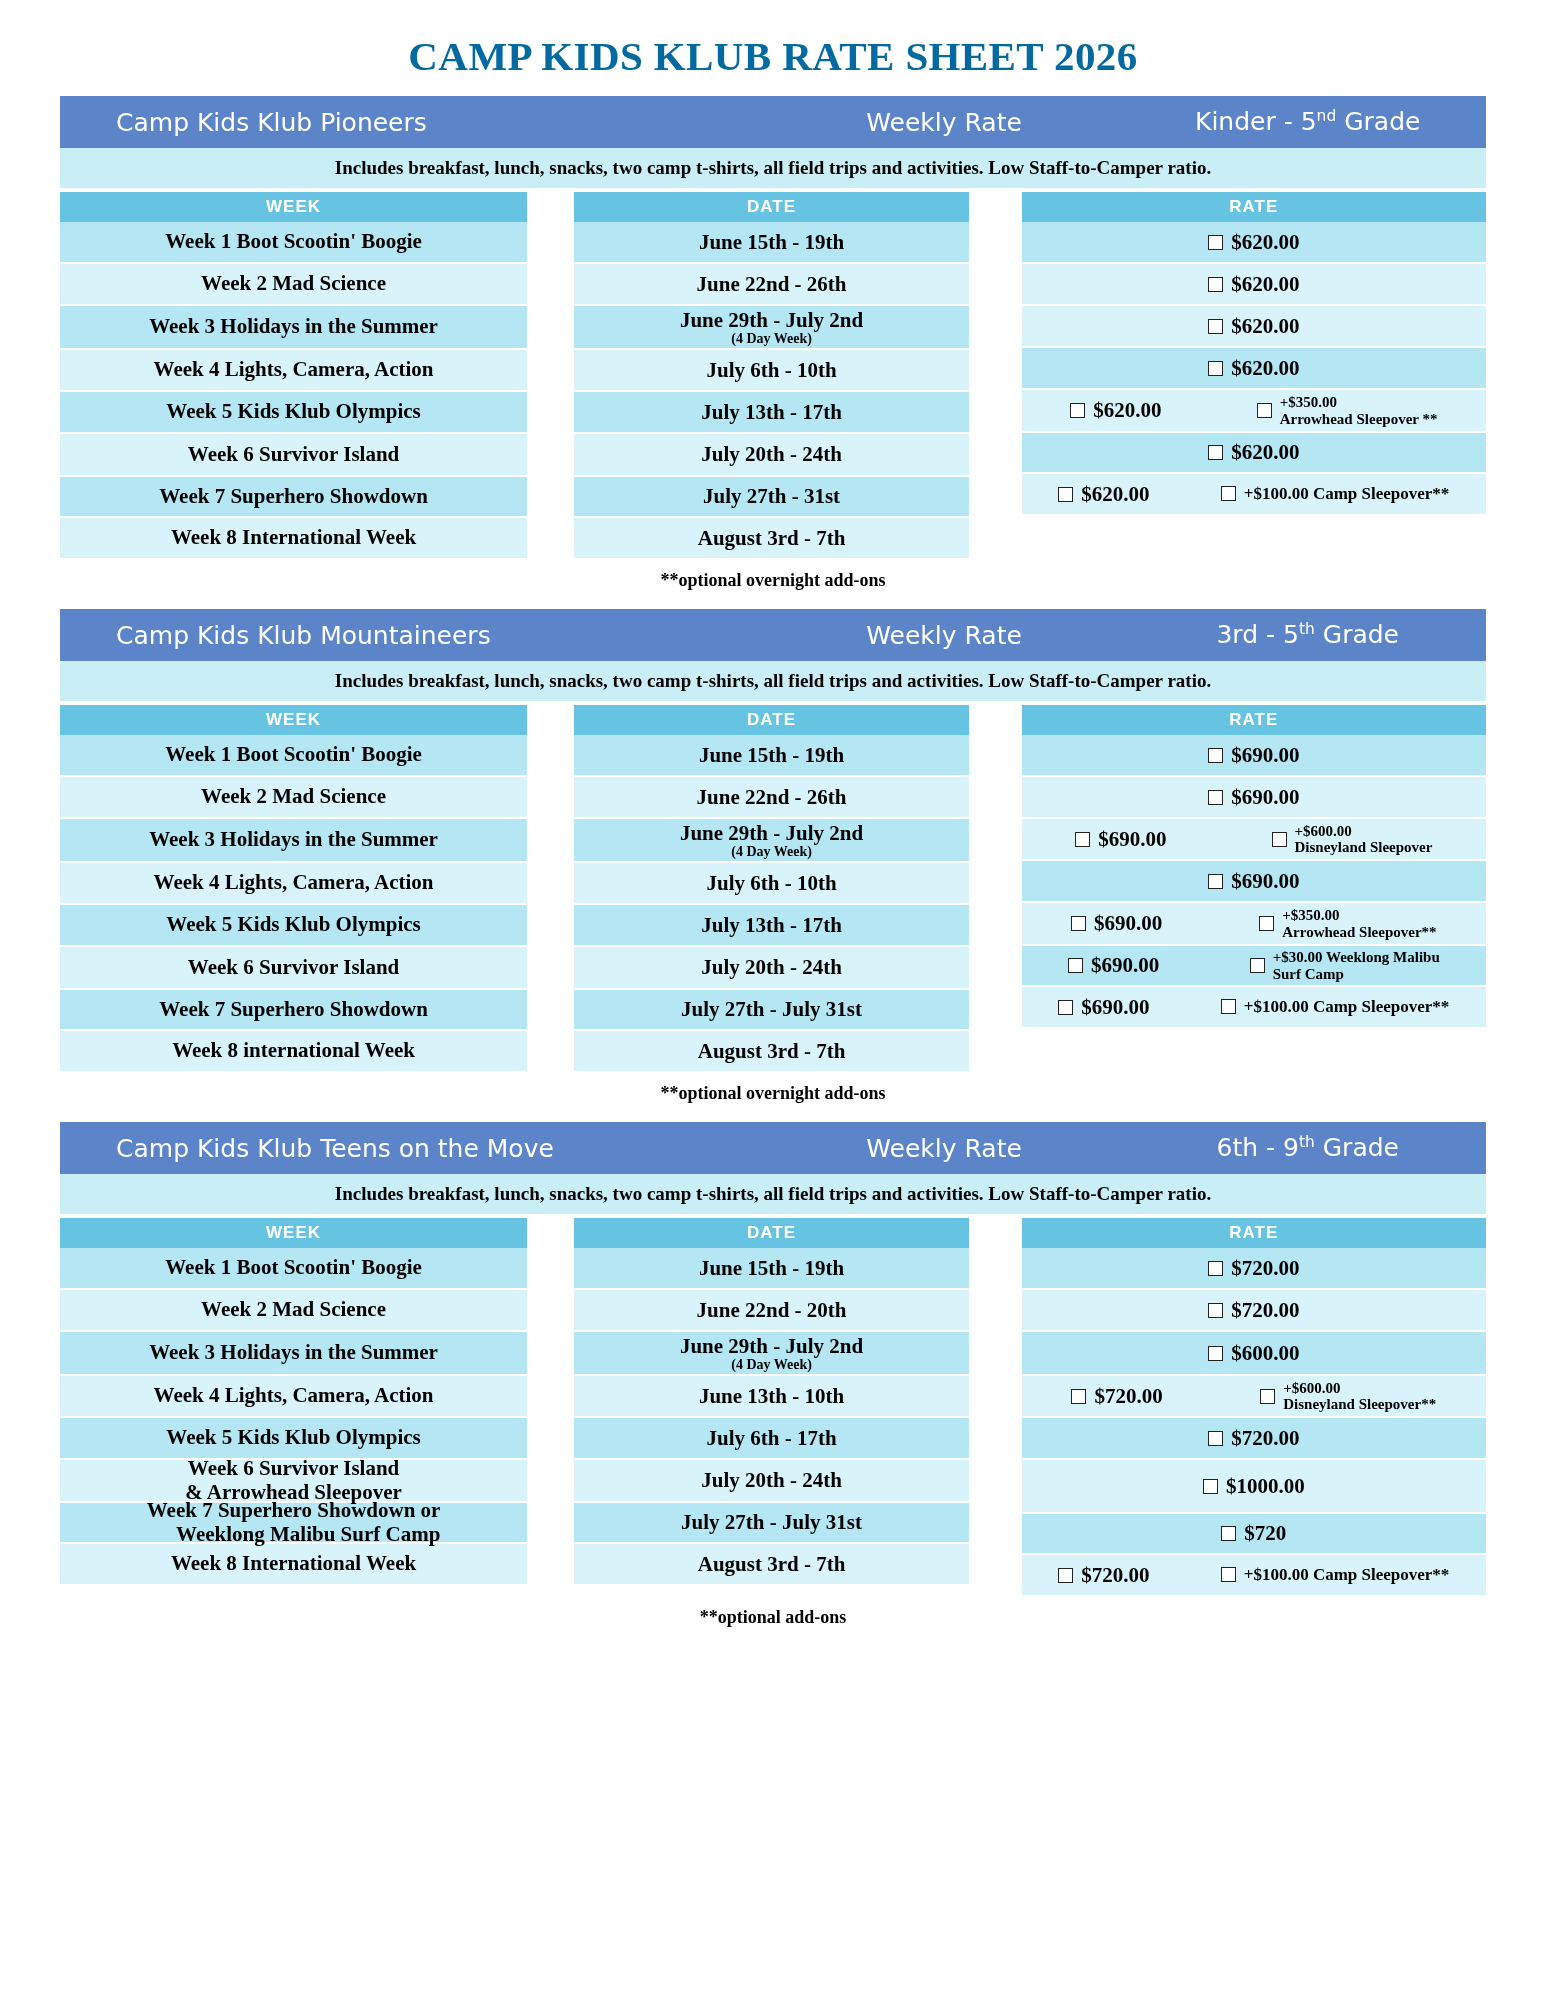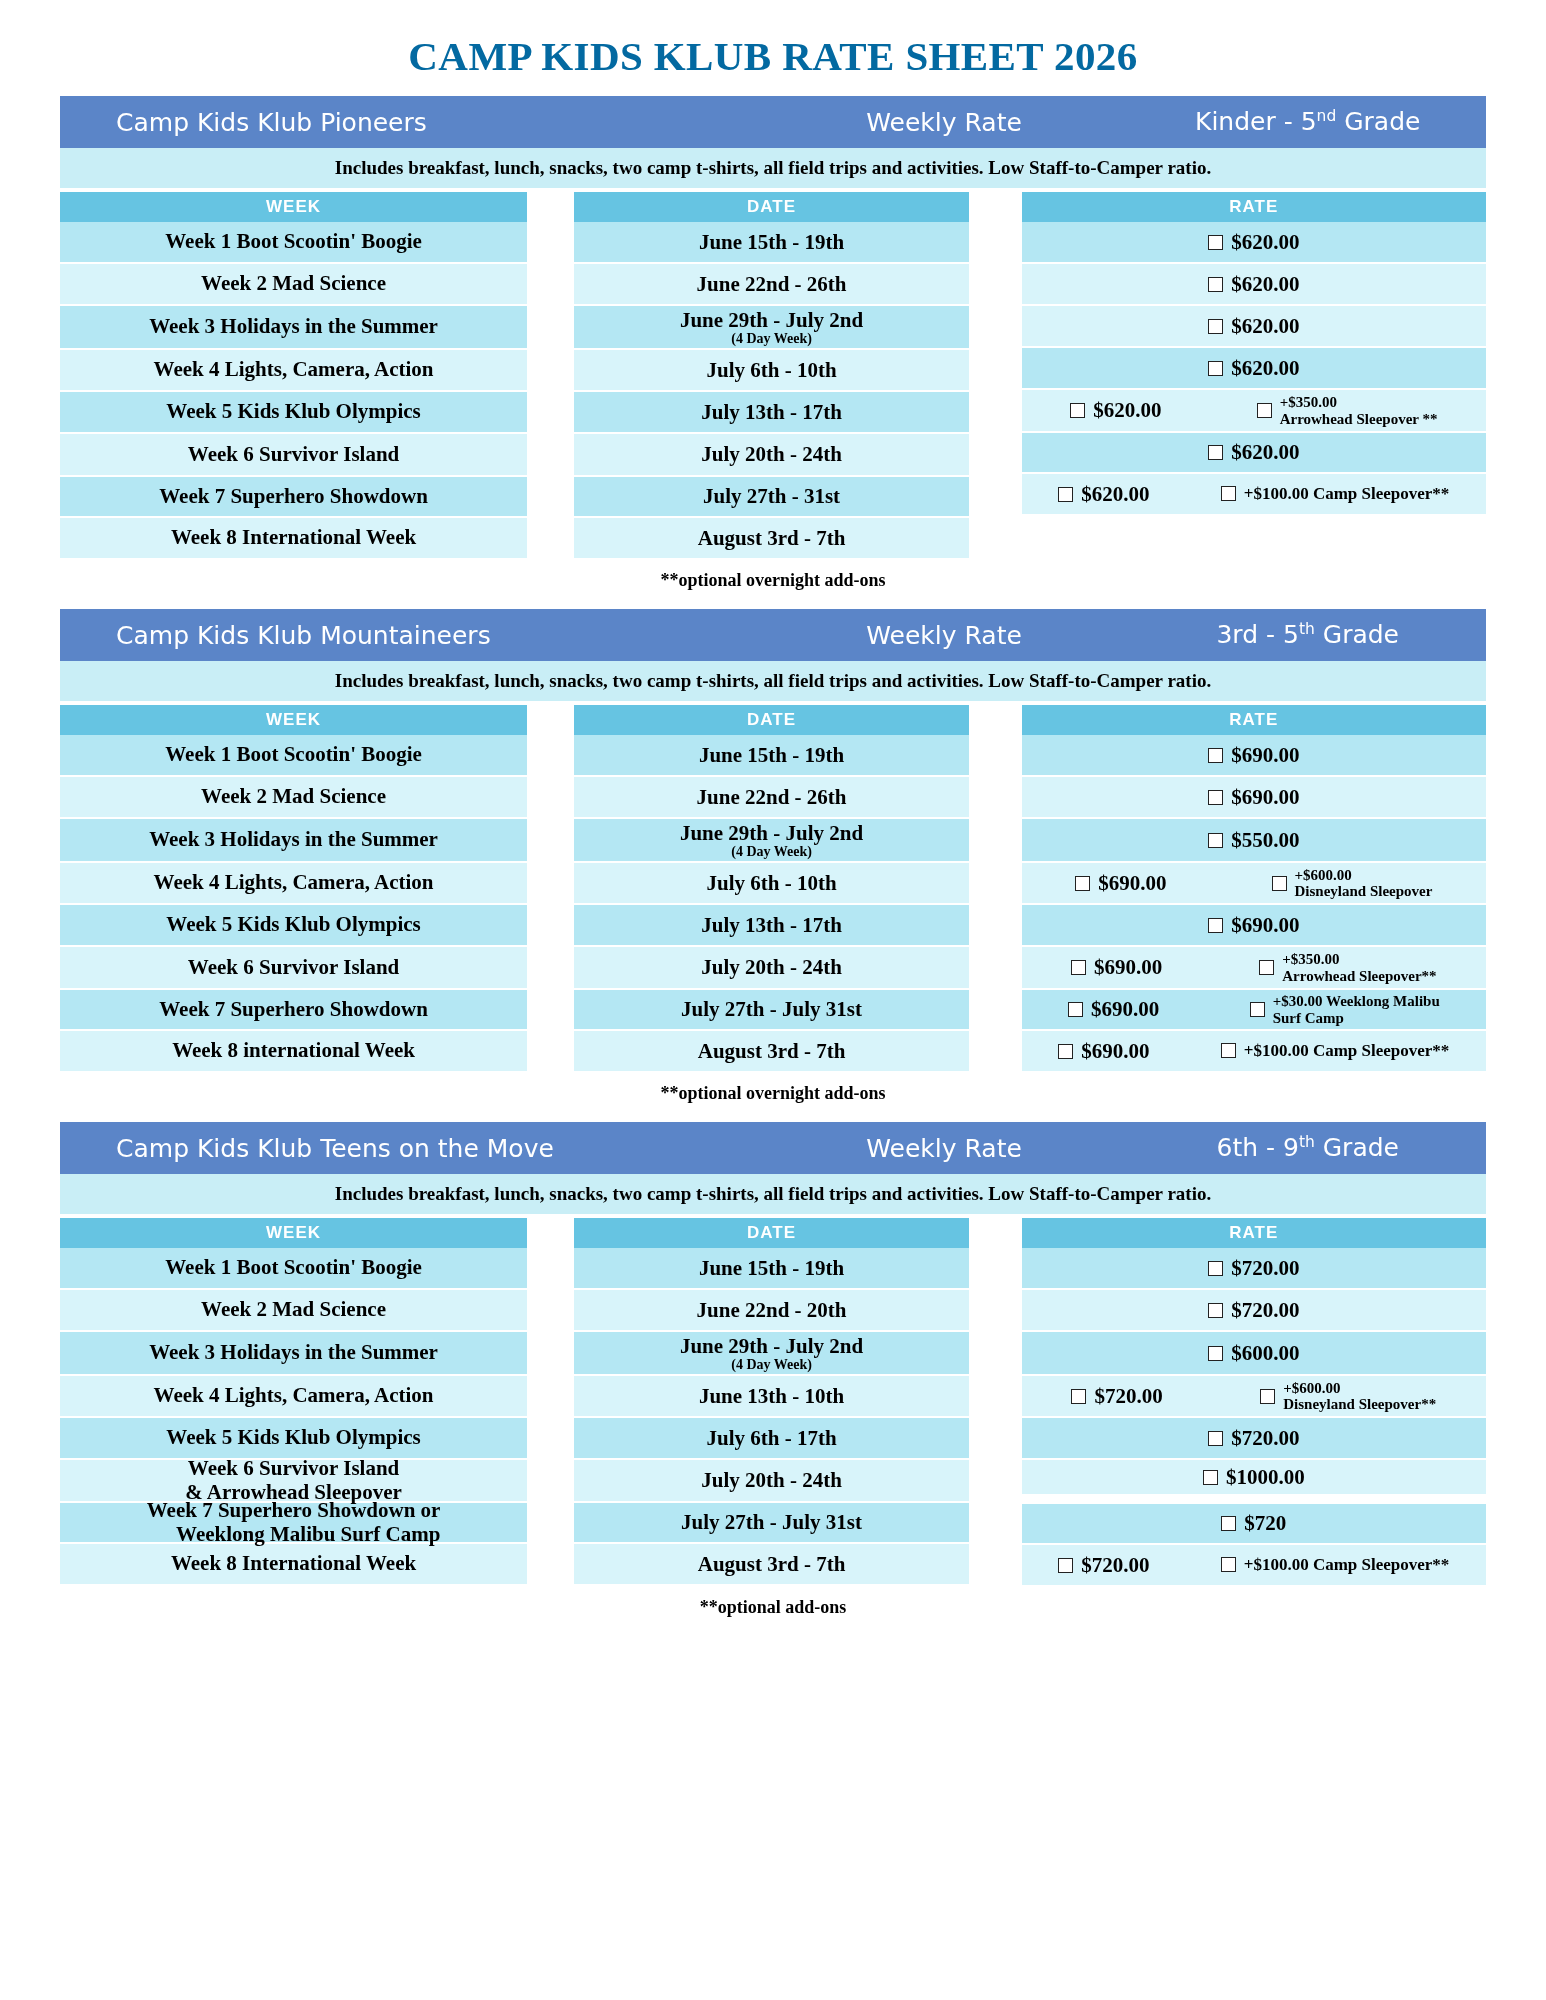--- a/index.html
+++ b/index.html
@@ -393,28 +393,20 @@
               </div>
             </div>
             <div class="cell alt" style="height: 40px; margin-bottom: 2px;">
               <div class="rate-line">
                 <div class="grp">
                   <span class="chk"></span>
                   <span class="rate-amt">$690.00</span>
                 </div>
               </div>
             </div>
-            <div class="cell" style="height: 42px; margin-bottom: 2px;">
-              <div class="rate-line">
-                <div class="grp">
-                  <span class="chk"></span>
-                  <span class="rate-amt">$550.00</span>
-                </div>
-              </div>
-            </div>
             <div class="cell alt" style="height: 40px; margin-bottom: 2px;">
               <div class="rate-line split">
                 <div class="grp">
                   <span class="chk"></span>
                   <span class="rate-amt">$690.00</span>
                 </div>
                 <div class="grp">
                   <span class="chk"></span>
                   <div class="addon">+$600.00<br>Disneyland Sleepover</div>
                 </div>
@@ -586,21 +578,21 @@
               </div>
             </div>
             <div class="cell" style="height: 40px; margin-bottom: 2px;">
               <div class="rate-line">
                 <div class="grp">
                   <span class="chk"></span>
                   <span class="rate-amt">$720.00</span>
                 </div>
               </div>
             </div>
-            <div class="cell alt" style="height: 34px; margin-bottom: 10px;">
+            <div class="cell alt" style="height: 52px; margin-bottom: 2px;">
               <div class="rate-line">
                 <div class="grp">
                   <span class="chk"></span>
                   <span class="rate-amt">$1000.00</span>
                 </div>
               </div>
             </div>
             <div class="cell" style="height: 39px; margin-bottom: 2px;">
               <div class="rate-line">
                 <div class="grp">

